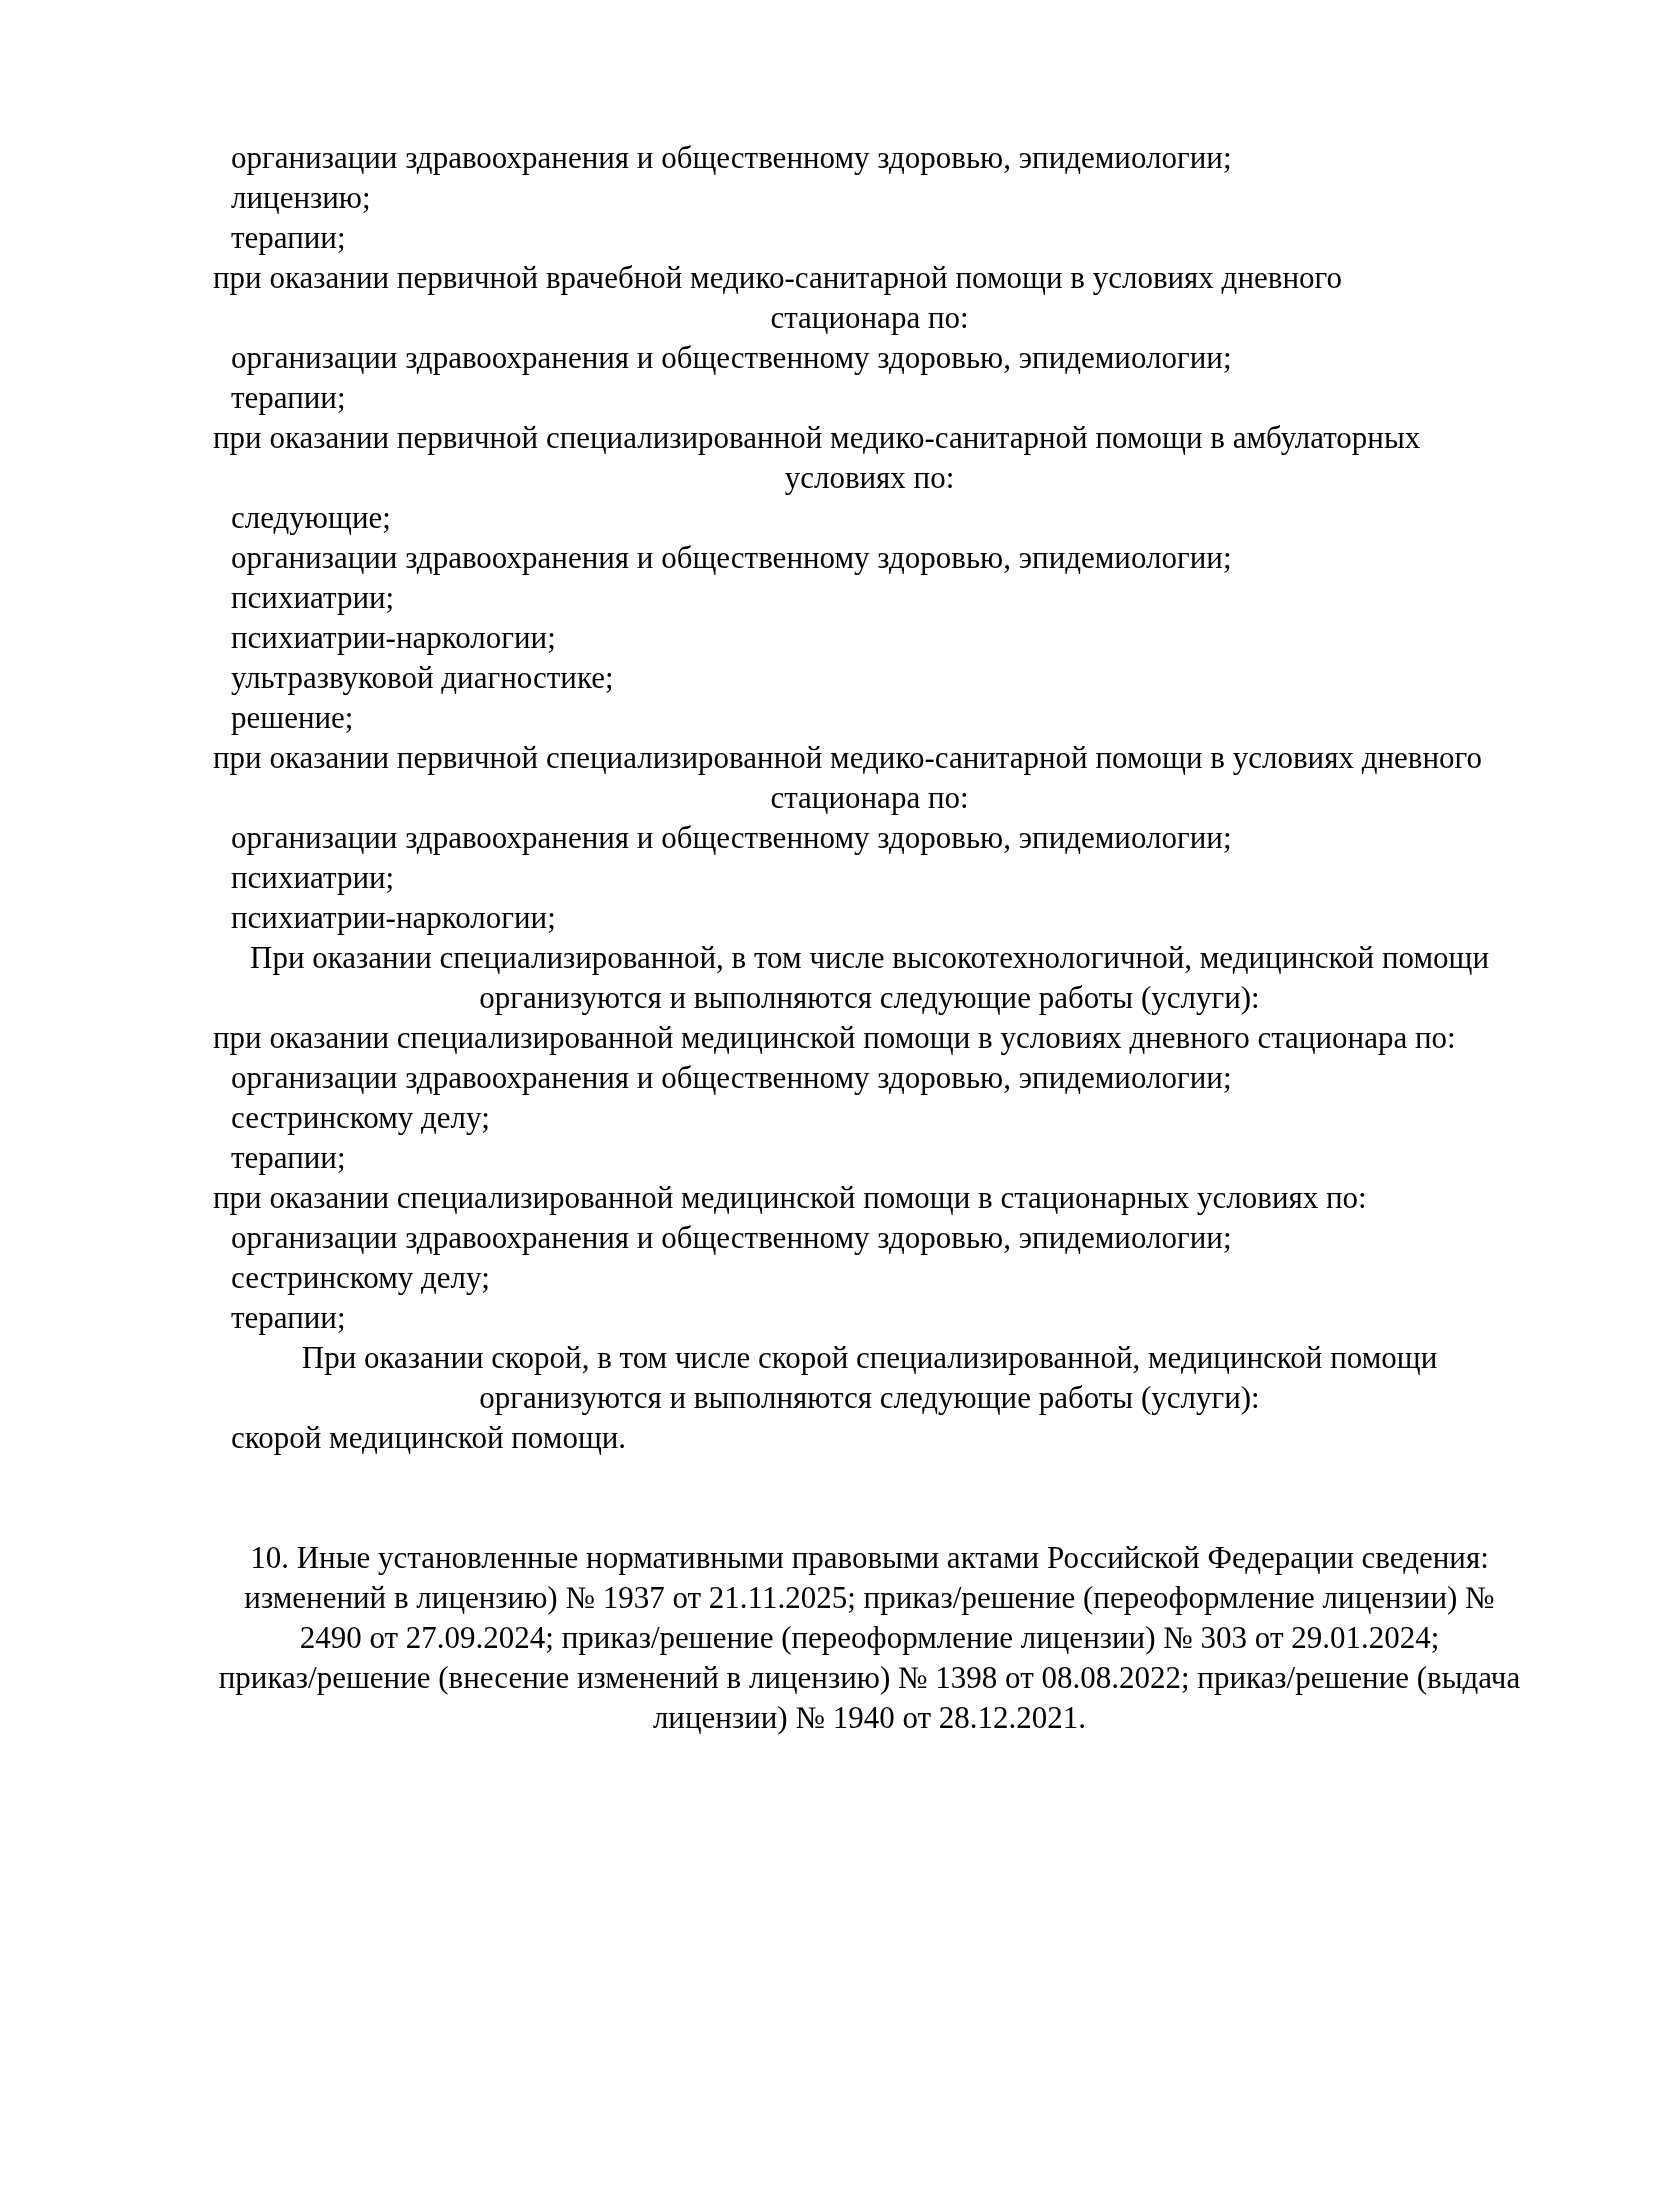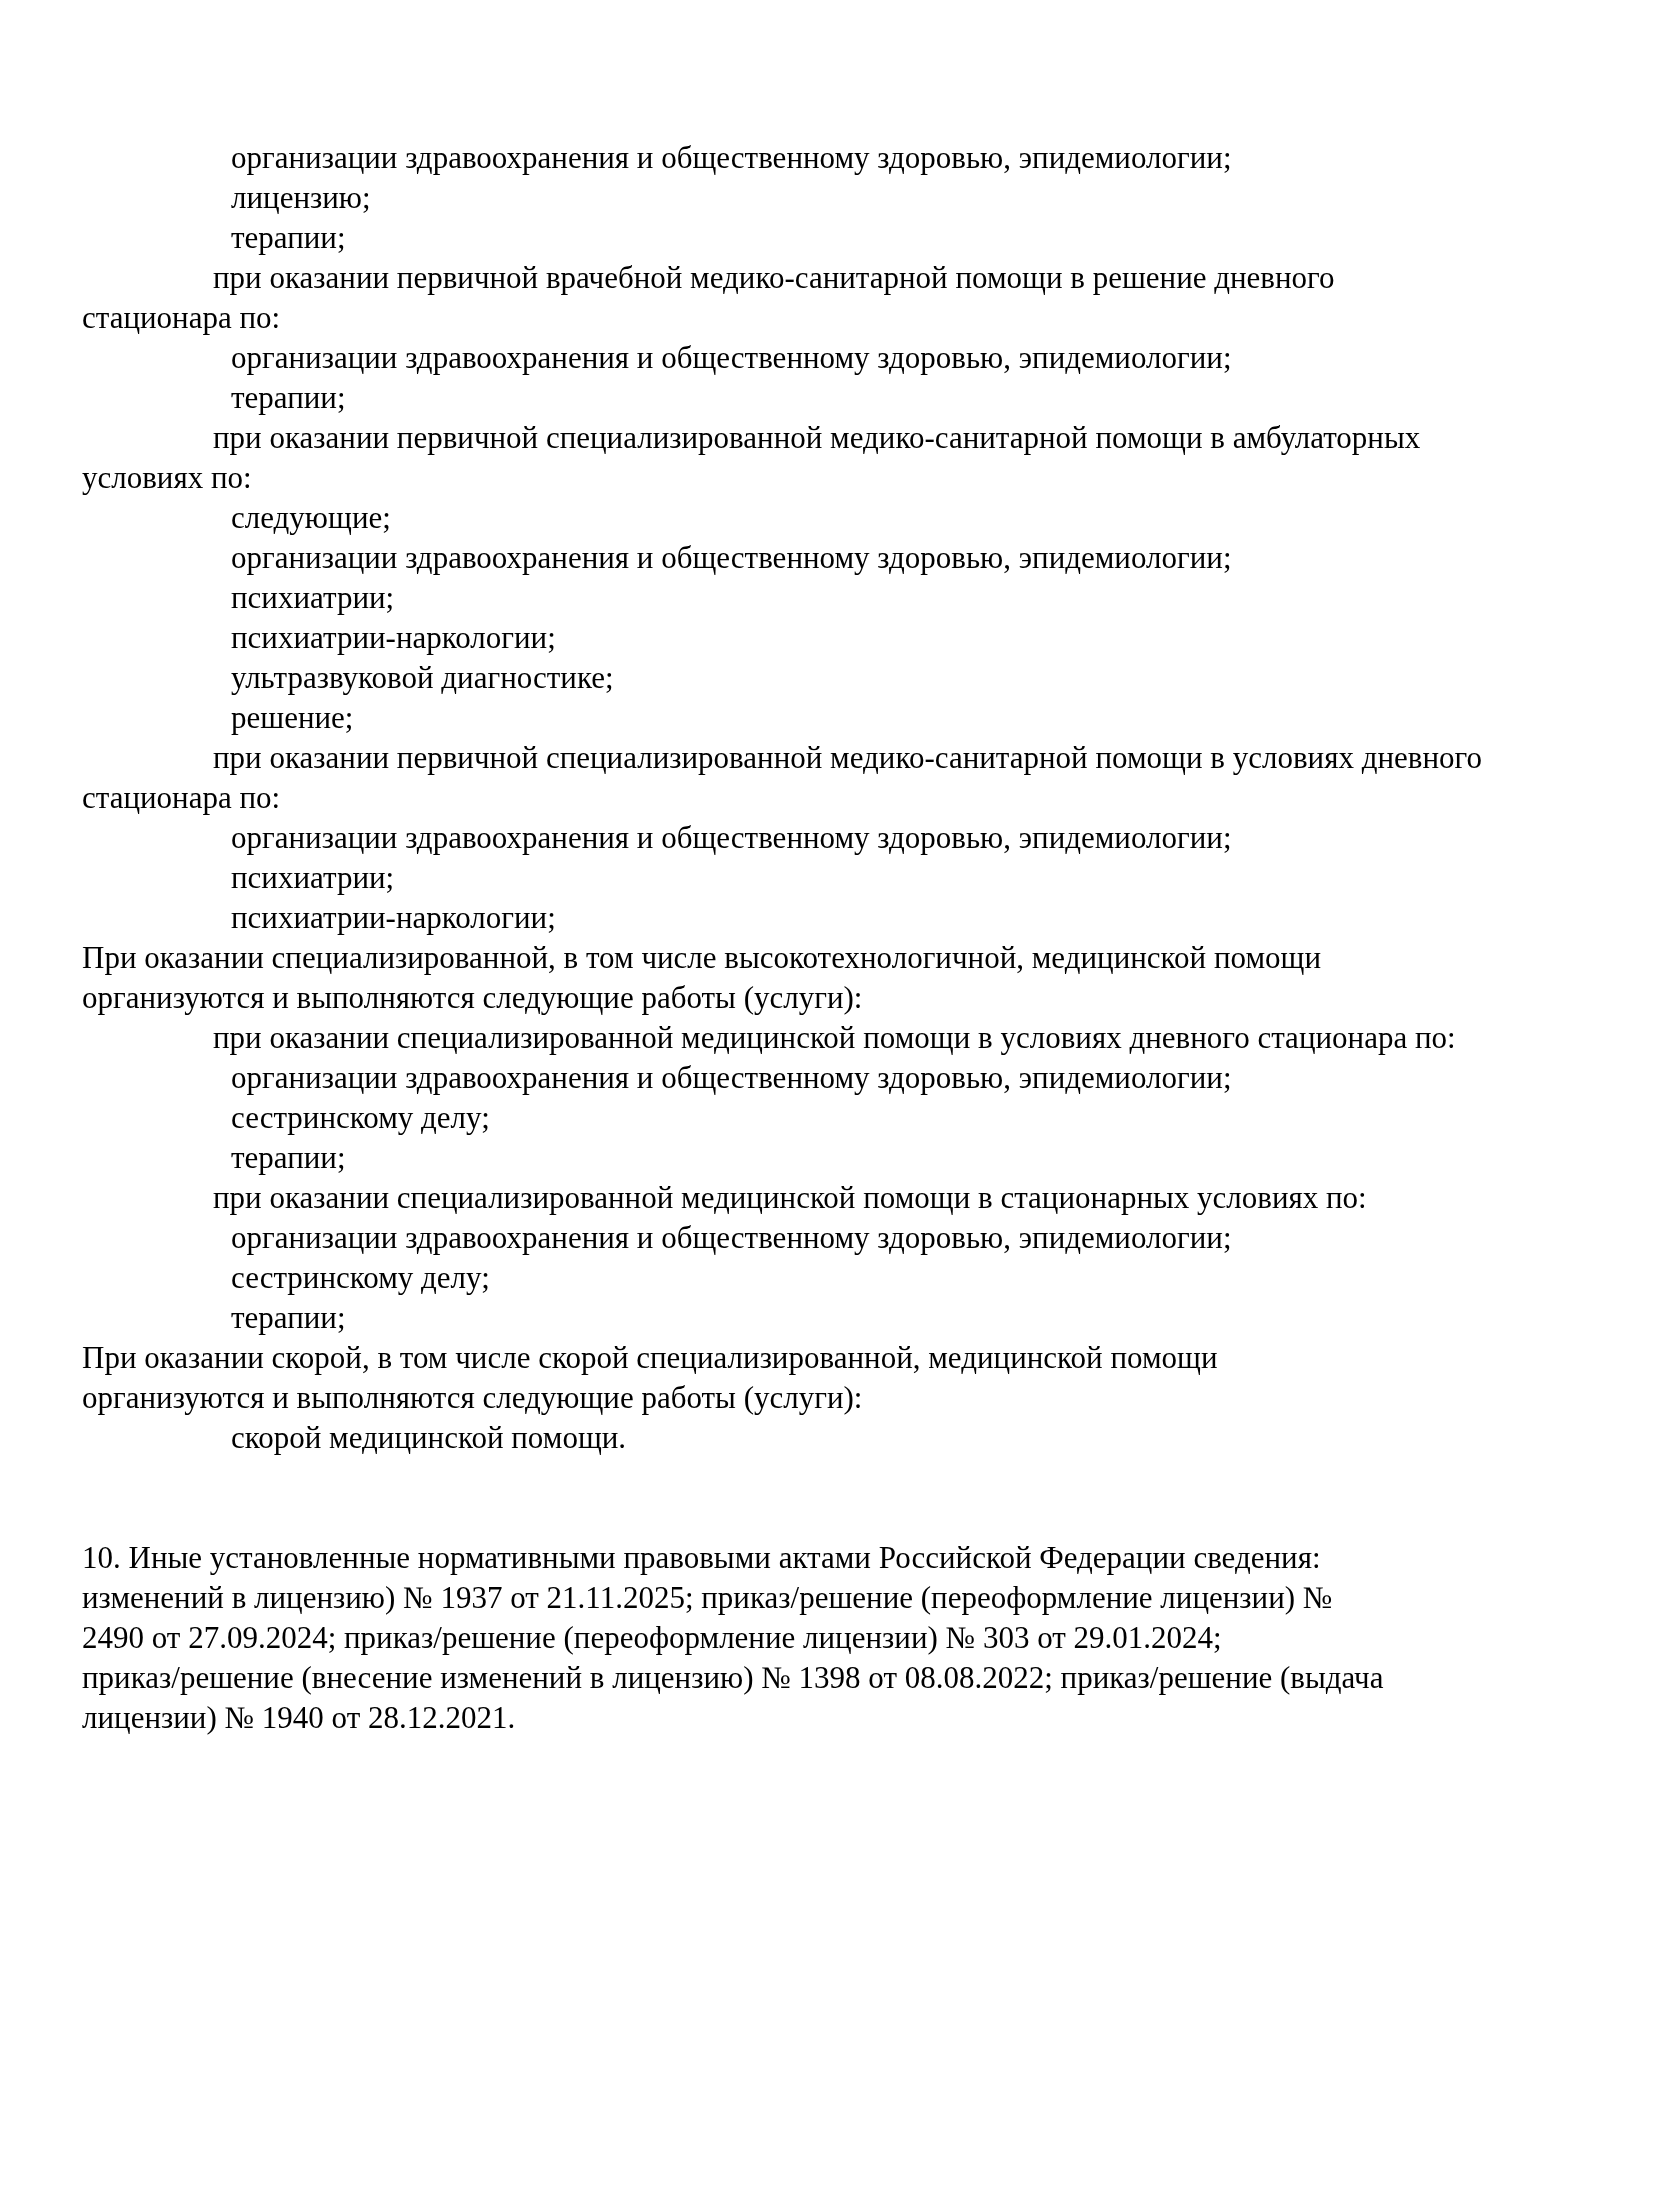--- a/index.html
+++ b/index.html
@@ -22,33 +22,33 @@
     font-family: "Liberation Serif", "DejaVu Serif", serif;
     font-size: 31px;
     line-height: 40px;
     color: #000000;
     font-weight: 400;
   }
   .line {
     height: 40px;
     white-space: pre;
   }
-  .indent-0 { padding-left: 82px; }
+  .indent-0 { padding-left: 82px; text-align: center; }
   .indent-1 { padding-left: 213px; }
   .indent-2 { padding-left: 231px; }
 </style>
 </head>
 <body>
 
 <div class="page" style="background: rgb(255, 255, 255);">
   <div class="doc-body" style="color: rgb(0, 0, 0);">
       <div class="line indent-2">организации здравоохранения и общественному здоровью, эпидемиологии;</div>
       <div class="line indent-2">лицензию;</div>
       <div class="line indent-2">терапии;</div>
-      <div class="line indent-1">при оказании первичной врачебной медико-санитарной помощи в решение дневного</div>
+      <div class="line indent-1">при оказании первичной врачебной медико-санитарной помощи в условиях дневного</div>
       <div class="line indent-0">стационара по:</div>
       <div class="line indent-2">организации здравоохранения и общественному здоровью, эпидемиологии;</div>
       <div class="line indent-2">терапии;</div>
       <div class="line indent-1">при оказании первичной специализированной медико-санитарной помощи в амбулаторных</div>
       <div class="line indent-0">условиях по:</div>
       <div class="line indent-2">следующие;</div>
       <div class="line indent-2">организации здравоохранения и общественному здоровью, эпидемиологии;</div>
       <div class="line indent-2">психиатрии;</div>
       <div class="line indent-2">психиатрии-наркологии;</div>
       <div class="line indent-2">ультразвуковой диагностике;</div>

